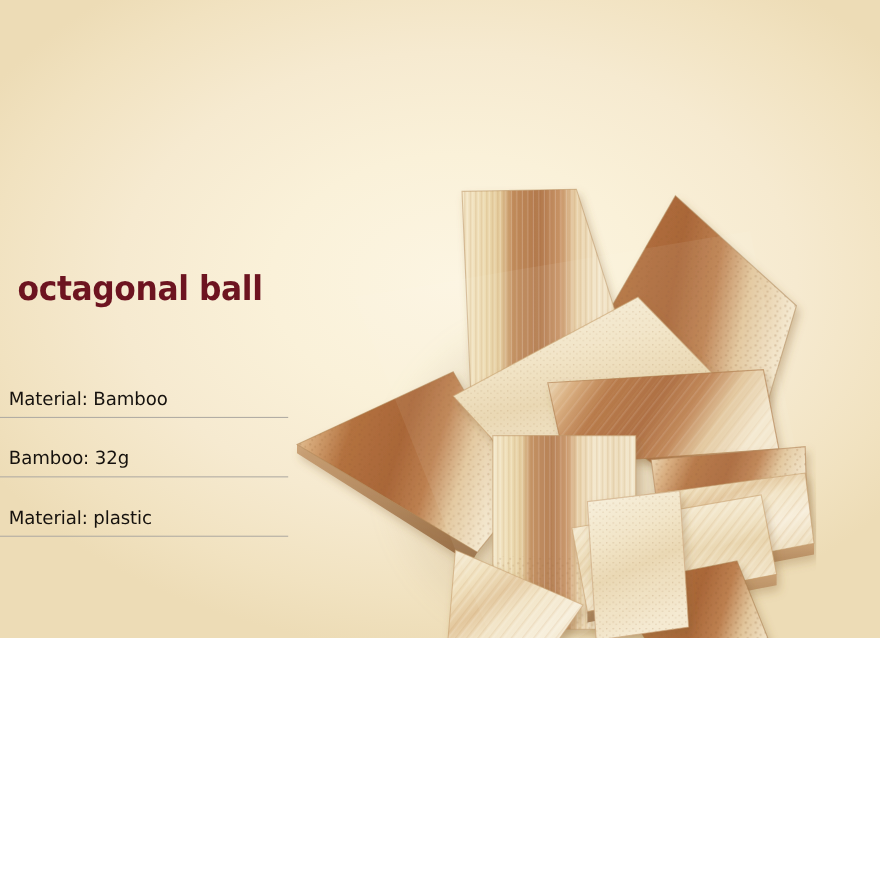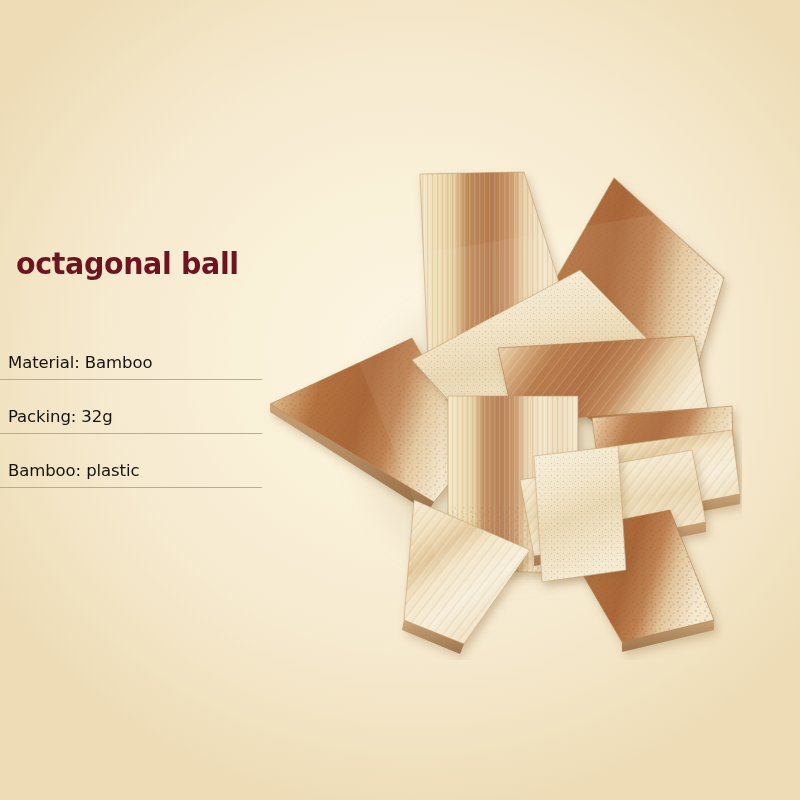--- a/index.html
+++ b/index.html
@@ -6,21 +6,21 @@
   * { margin:0; padding:0; box-sizing:border-box; }
 
   html, body {
     width:800px; height:800px;
     overflow:hidden;
     font-family:"Liberation Sans", sans-serif;
   }
 
   #page {
     position:relative;
-    width:800px; height:800px;
+    width:800px; height:580px;
     background:
       radial-gradient(ellipse 62% 58% at 52% 44%,
         #fcf5e2 0%,
         #faf1d9 34%,
         #f6ead0 62%,
         #f1e2c0 86%,
         #eddcb6 100%);
     overflow:hidden;
   }
 
@@ -99,25 +99,25 @@
     <div id="product-title">octagonal ball</div>
 
     <ul id="spec-list">
 
       <li class="spec-row">
         <span class="spec-text">Material: Bamboo</span>
       </li>
 
 
       <li class="spec-row">
-        <span class="spec-text">Packing: 32g</span>
+        <span class="spec-text">Bamboo: 32g</span>
       </li>
 
       <li class="spec-row">
-        <span class="spec-text">Bamboo: plastic</span>
+        <span class="spec-text">Material: plastic</span>
       </li>
 
     </ul>
   </div>
 
   <div id="puzzle-figure">
 
     <div id="puzzle-shadow"></div>
 
     <svg width="480" height="510" viewBox="0 0 480 510" style="position:absolute;left:0;top:0;">

